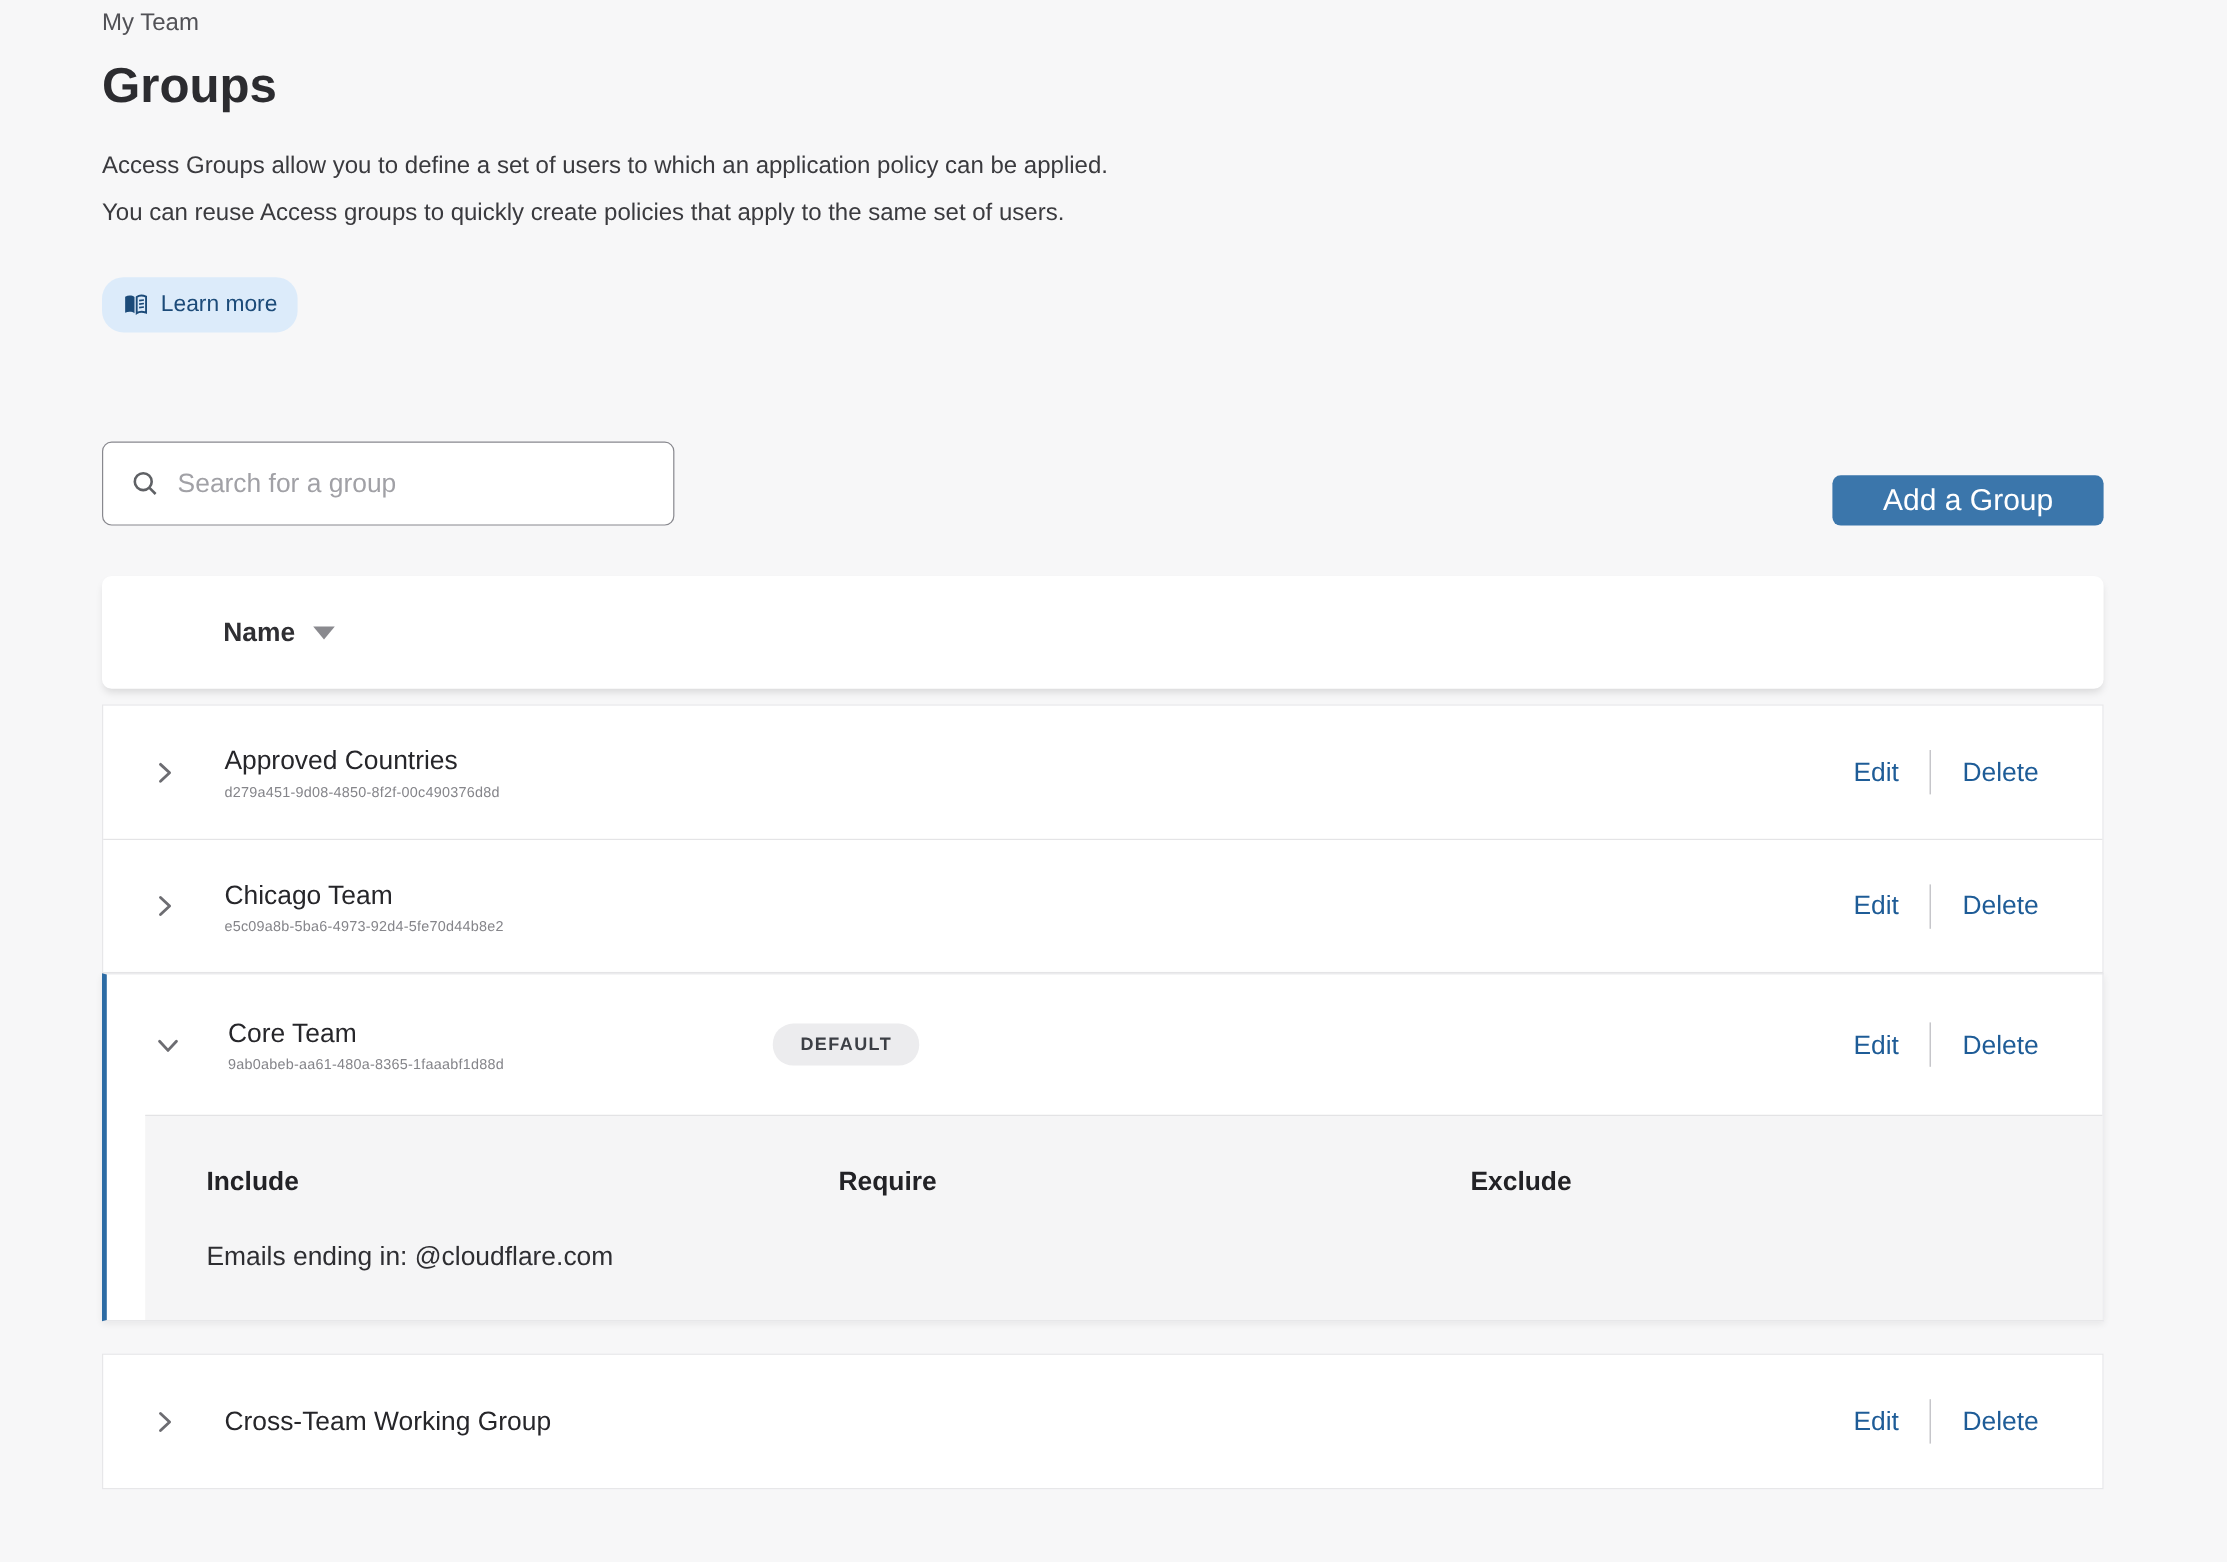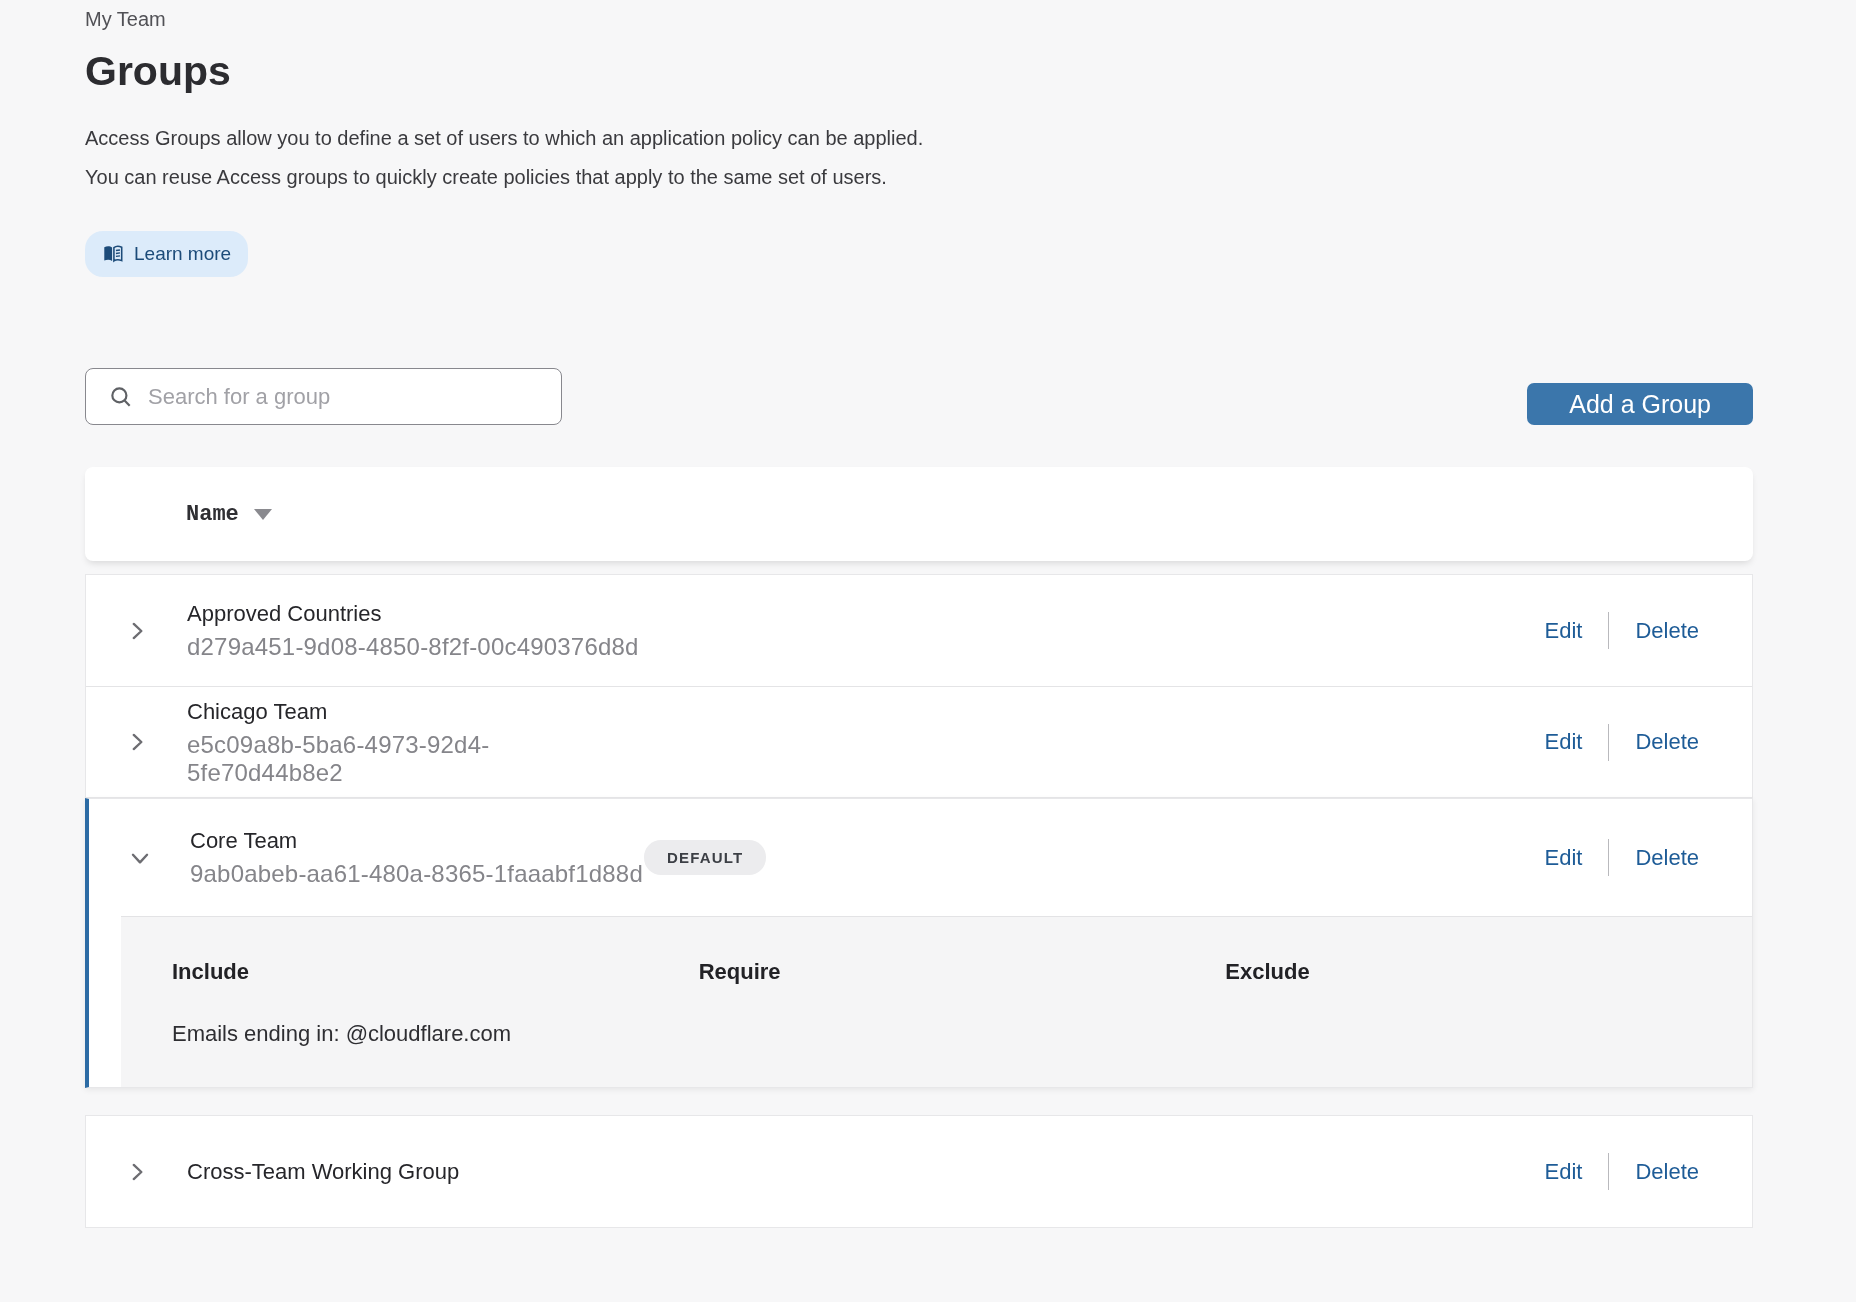--- a/index.html
+++ b/index.html
@@ -10,41 +10,41 @@
 
   .eyebrow { margin-top:8px; font-size:20px; color:#515156; }
   .page-title { margin-top:16px; font-size:41px; line-height:48px; font-weight:600; color:#2c2c30; }
   .desc { margin-top:24px; font-size:20px; line-height:39px; color:#3a3a3e; }
 
   .learn-more { margin-top:34px; display:inline-flex; align-items:center; gap:10px;
     background:#dcebfa; color:#1c4b79; border:none; border-radius:18px; height:46px;
     padding:0 17px; font-size:19px; font-family:inherit; cursor:pointer; }
 
   .toolbar { margin-top:91px; display:flex; align-items:flex-end; justify-content:space-between; }
-  .search-box { display:flex; align-items:center; width:477px; height:57px; background:#fff;
+  .search-box { display:flex; align-items:center; width:477px; height:70px; background:#fff;
     border:1px solid #88888e; border-radius:8px; padding:0 18px 0 22px; gap:14px; }
   .search-box input { flex:1; border:none; outline:none; font-size:22px; font-family:inherit; color:#26262a; background:transparent; }
   .search-box input::placeholder { color:#a1a1a6; }
   .add-btn { height:42px; padding:0 42px; background:#3b76ab; color:#ffffff; border:none;
     border-radius:7px; font-size:25px; font-family:inherit; cursor:pointer; }
 
   .table-header-card { margin-top:42px; height:94px; background:#ffffff; border-radius:8px;
     box-shadow:0 4px 7px -2px rgba(0,0,0,0.13); display:flex; align-items:center; padding-left:101px; }
-  .name-header { display:flex; align-items:center; gap:15px; cursor:pointer;font-family:Liberation Mono, monospace; }
+  .name-header { display:flex; align-items:center; gap:15px; cursor:pointer; }
   .name-header .label { font-size:22px; font-weight:700; color:#2f2f33; }
   .sort-caret { width:0; height:0; border-left:9px solid transparent; border-right:9px solid transparent;
     border-top:11px solid #8a8a8f; }
 
   .rows-card { margin-top:13px; background:#ffffff; border:1px solid #e7e7e9; }
   .group-row { display:flex; align-items:center; height:111px; padding-right:53px; }
   .group-row + .group-row { border-top:1px solid #e4e4e6; }
   .chev-cell { width:101px; display:flex; justify-content:center; align-items:center; cursor:pointer; }
   .name-cell { width:454px; }
   .group-name { font-size:22px; color:#26262a; line-height:28px; }
-  .group-id { margin-top:5px; font-size:24px; color:#85858a; letter-spacing:0.2px; }
+  .group-id { margin-top:5px; font-size:12px; color:#85858a; letter-spacing:0.2px; }
   .badge-cell { display:flex; align-items:center; }
   .badge { background:#ececee; color:#3c3f45; font-size:15px; font-weight:700; letter-spacing:1.2px;
     border-radius:17px; padding:9px 23px; }
   .actions { margin-left:auto; display:flex; align-items:center; gap:26px; }
   .action-link { font-size:22px; color:#1e5c97; text-decoration:none; cursor:pointer; }
   .action-sep { width:1px; height:37px; background:#b9b9bd; }
 
   .expanded-card { margin-top:0; background:#ffffff; border:1px solid #e7e7e9; border-left:4px solid #2c6ba4;
     box-shadow:0 2px 6px rgba(0,0,0,0.07); }
   .expanded-card .group-row { height:117px; }

